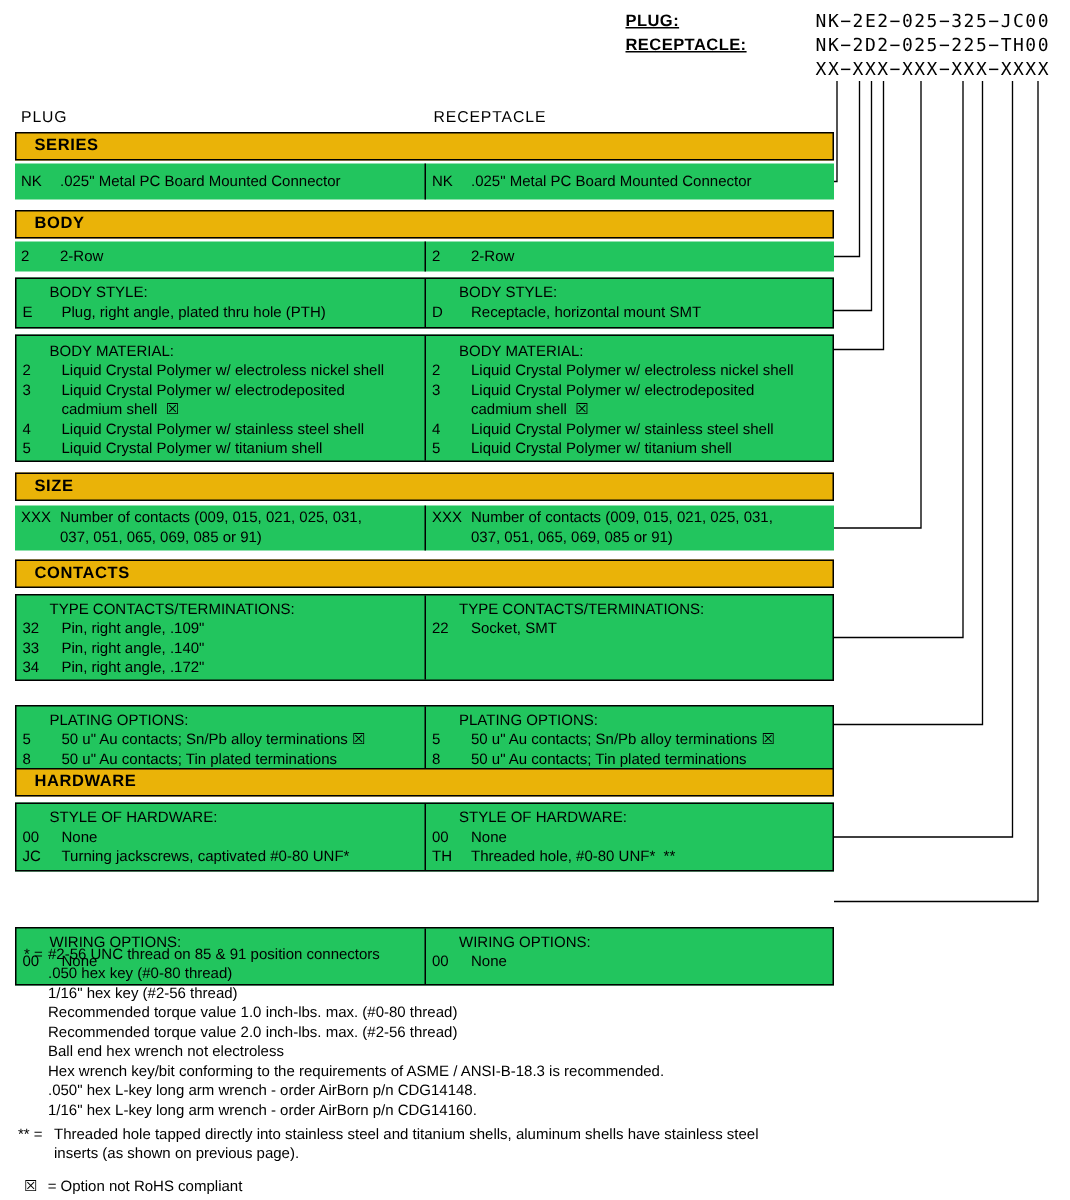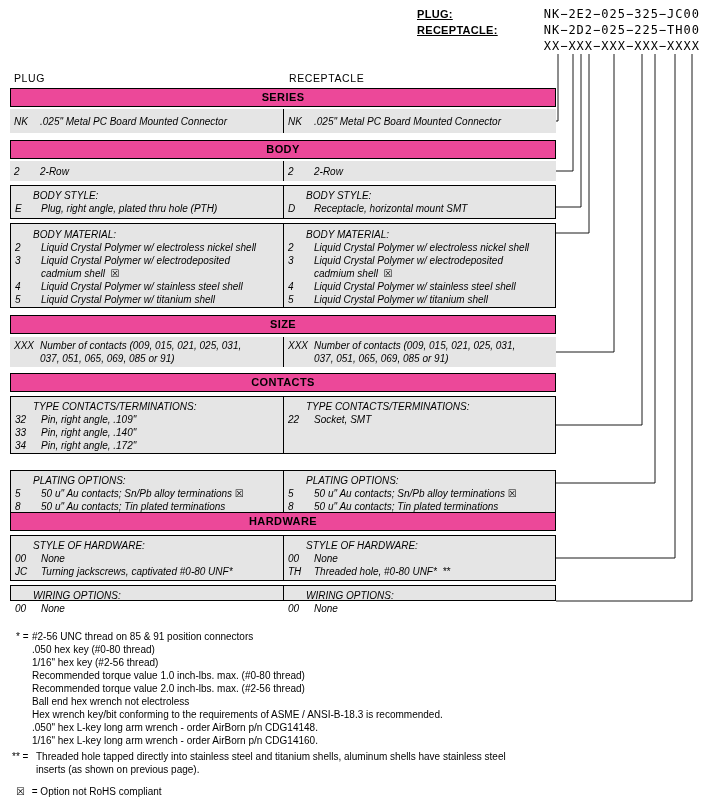--- a/index.html
+++ b/index.html
@@ -13,25 +13,25 @@
 
   
   .pn { position:absolute; top:6px; right:13px; display:grid; grid-template-columns:auto auto; line-height:16px; }
   .pn-label { font-weight:bold; font-size:11px; text-align:left; padding-right:14px; letter-spacing:.3px;text-decoration:underline; }
   .pn-value { font-family:"DejaVu Sans Mono", monospace; font-size:12px; letter-spacing:1px; justify-self:end;margin-left:32px; }
 
   .colhead { position:absolute; top:72px; font-size:10.5px; letter-spacing:.6px; }
 
   .sect-hdr {
     position:absolute; left:10px; width:546px; height:19px;
-    border:1px solid #000; text-align:center; font-weight:bold;
-    font-size:11px; line-height:17px; letter-spacing:.4px; background:#ec4899;
+    border:1px solid #000; font-weight:bold;
+    font-size:11px; line-height:17px; letter-spacing:.4px; background:#eab308;padding-left:12px;
   }
 
-  .split { position:absolute; left:10px; width:546px; display:flex; background:#e5e5e5;font-style:italic; }
+  .split { position:absolute; left:10px; width:546px; display:flex; background:#22c55e; }
   .subbox { border:1px solid #000; }
   .half { width:273px; padding-left:4px; }
   .half.r { border-left:1px solid #000; }
   .pad2 > .half { padding-top:2px; }
   .pad3 > .half { padding-top:3px; }
   .pad4 > .half { padding-top:4px; }
   .pad6 > .half { padding-top:6px; }
 
   .line { display:flex; line-height:13px; }
   .code { flex:0 0 26px; }
@@ -261,21 +261,21 @@
         <span class="code">00</span>
         <span class="desc">None</span>
       </div>
       <div class="line">
         <span class="code">TH</span>
         <span class="desc">Threaded hole, #0-80 UNF*&nbsp;&nbsp;**</span>
       </div>
     </div>
   </div>
 
-  <div class="split subbox pad3" style="top:585px;height:16px">
+  <div class="split subbox pad3" style="top:618px;height:39px">
     <div class="half">
       <div class="sublabel">WIRING OPTIONS:</div>
       <div class="line">
         <span class="code">00</span>
         <span class="desc">None</span>
       </div>
     </div>
     <div class="half r">
       <div class="sublabel">WIRING OPTIONS:</div>
       <div class="line">

